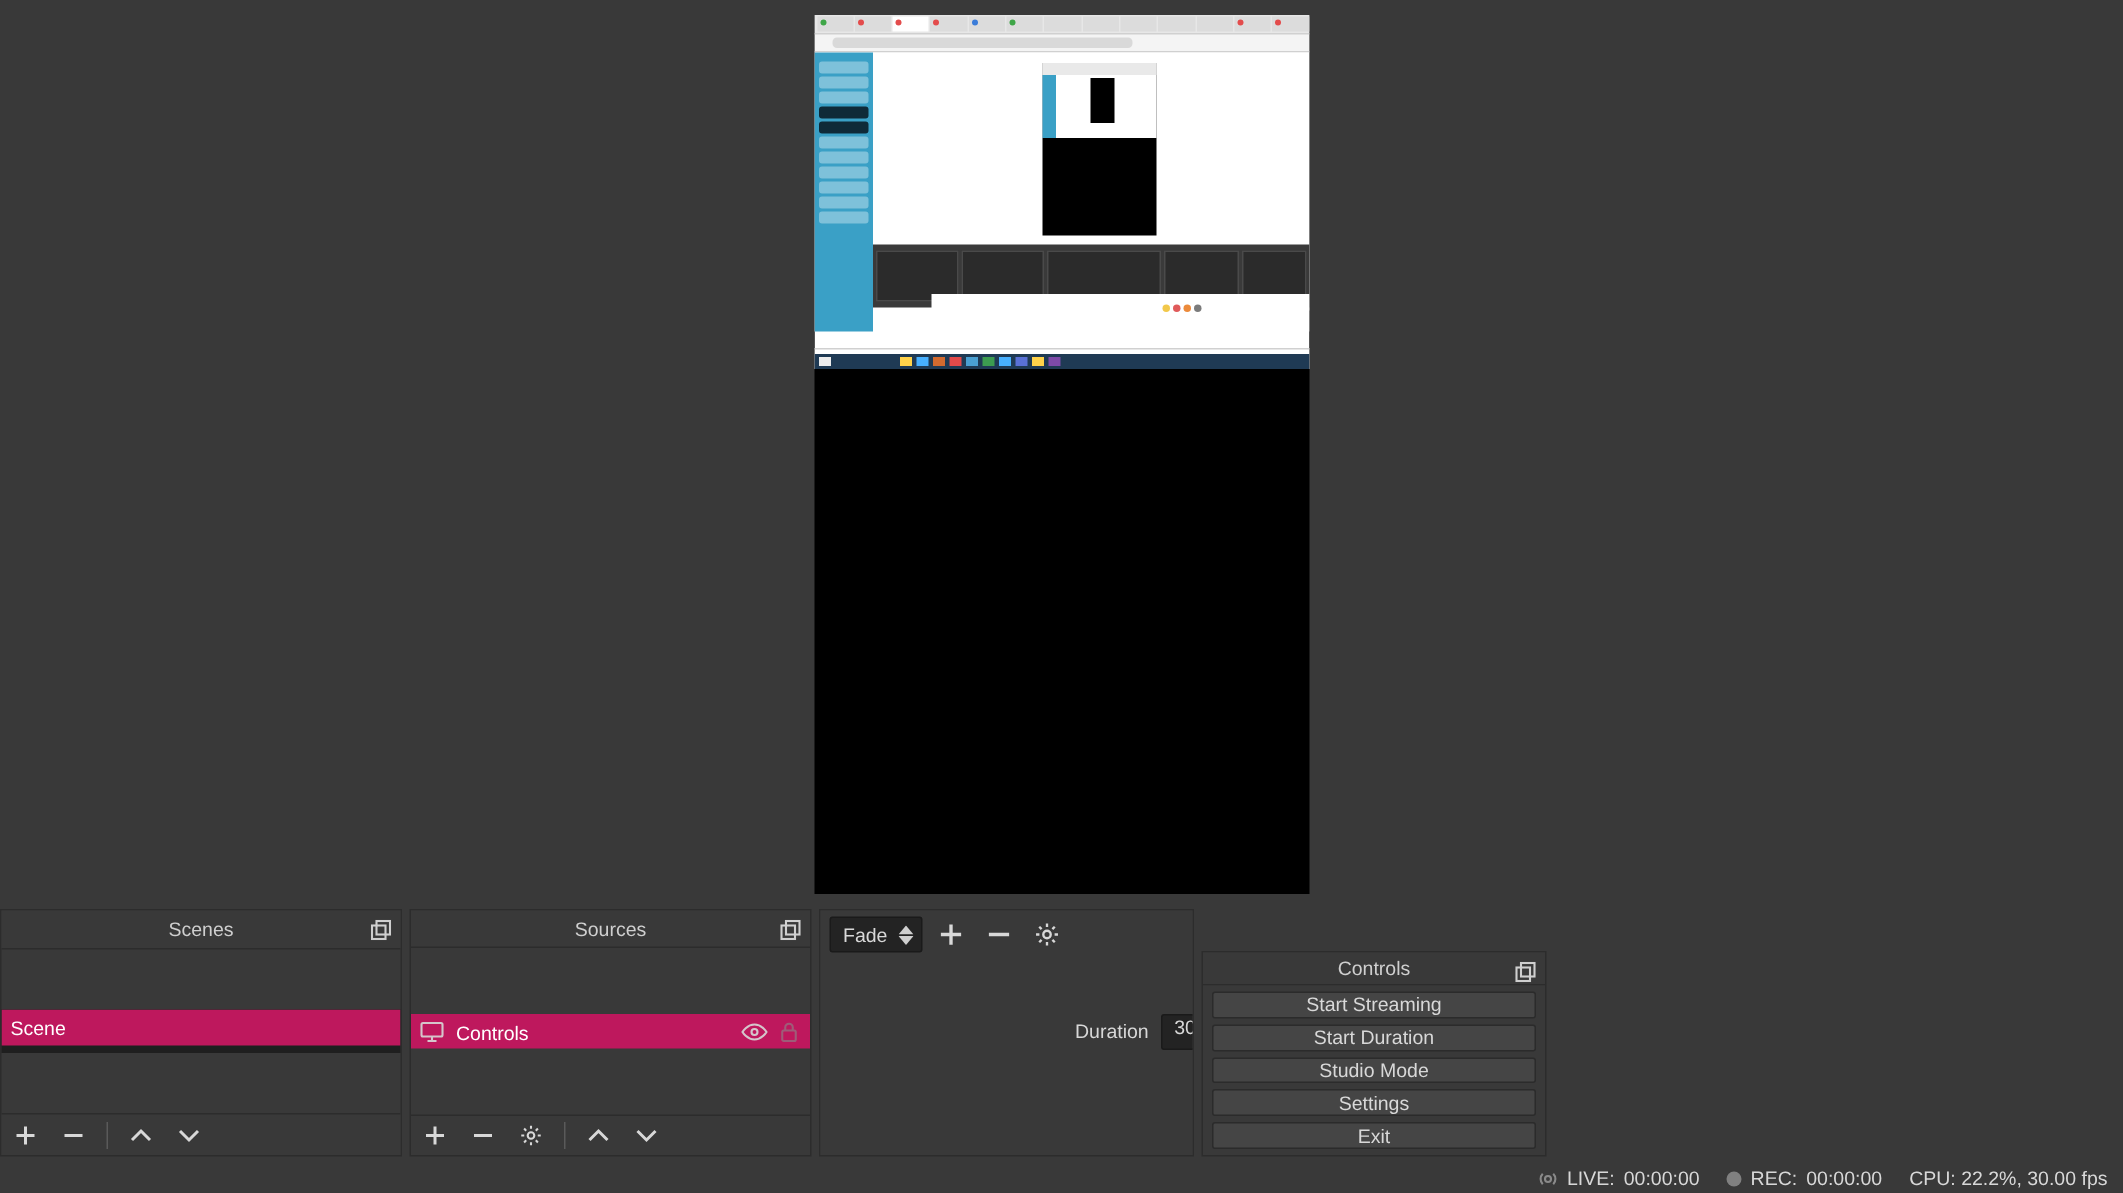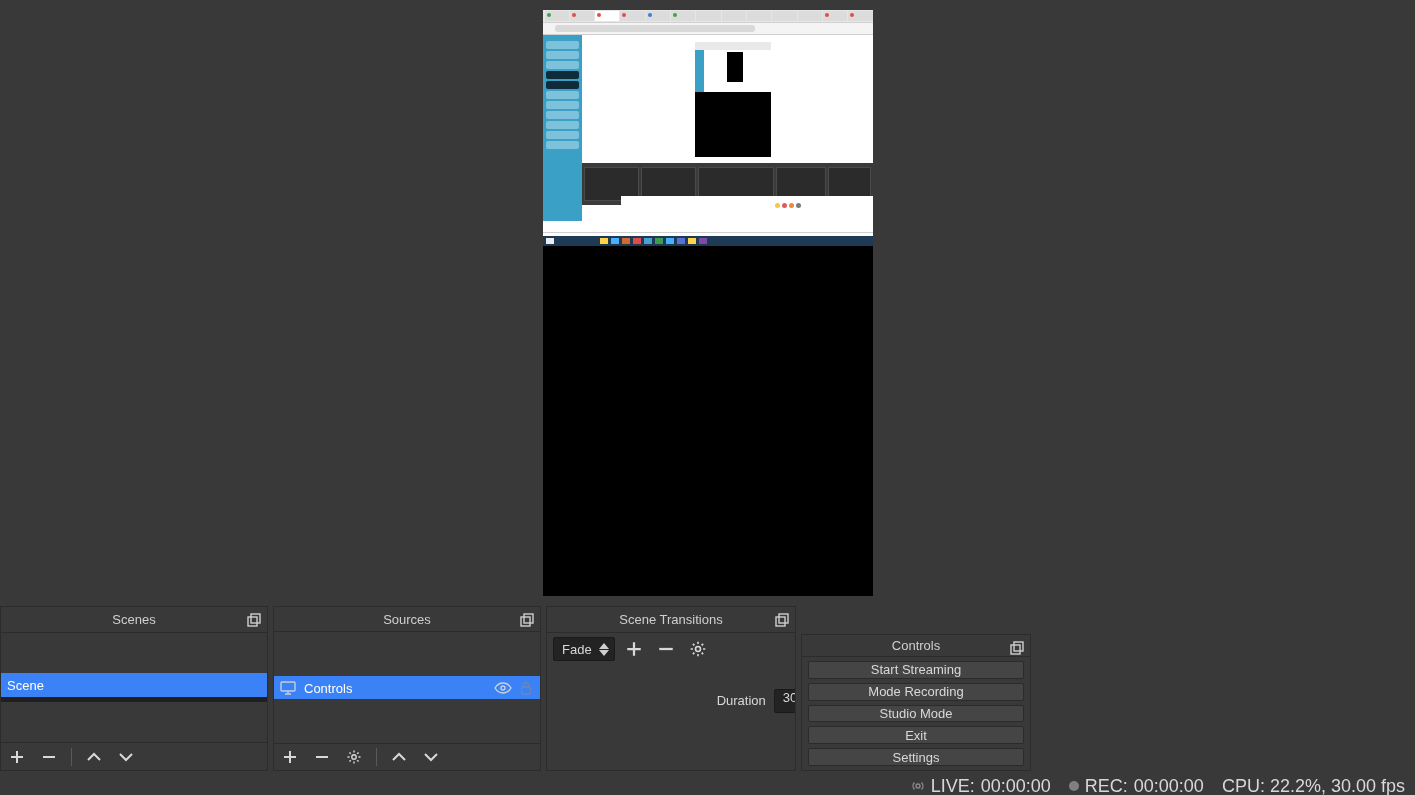--- a/index.html
+++ b/index.html
@@ -170,21 +170,21 @@
   .list-item {
     display: flex;
     align-items: center;
     height: 24px;
     padding: 0 6px;
     color: #d8d8d8;
     font-size: 13px;
     gap: 8px;
   }
   .list-item.selected {
-    background: #3b82f6;
+    background: #be185d;
     color: #fff;
   }
   .src-monitor-icon { width:16px; flex:0 0 16px; opacity:.9;}
   .src-spacer { flex: 1 1 auto; }
   .src-eye    { width:18px; opacity:.9; cursor:pointer;}
   .src-lock   { width:14px; opacity:.6; cursor:pointer;}
 
   
   .panel-toolbar {
     height: 28px;
@@ -247,21 +247,21 @@
     height:22px;background:#454545;border:1px solid #2b2b2b;border-radius:2px;
     color:#d8d8d8;display:flex;align-items:center;justify-content:center;
     font-size:13px;cursor:pointer;
   }
 
   
   .status-bar {
     height: 20px;
     background: #393939;
     display:flex;align-items:center;justify-content:flex-end;
-    gap:18px;padding:0 10px;color:#d8d8d8;font-size:18px;
+    gap:18px;padding:0 10px;color:#d8d8d8;font-size:13px;
   }
   .status-group{display:flex;align-items:center;gap:6px;}
   .rec-dot{width:10px;height:10px;border-radius:50%;background:#808080;}
 
   svg{display:block;}
   .caret svg, .spin-caret svg{width:10px;height:6px;}
 </style>
 </head>
 <body>
 
@@ -442,29 +442,20 @@
       <span class="tb-btn">
         <svg width="16" height="12" viewBox="0 0 16 12" stroke="#d8d8d8" stroke-width="2" fill="none">
             <path d="M2 3l6 6 6-6"></path>
           </svg>
       </span>
     </div>
   </div>
 
 
   <div class="panel trans">
-    <div class="panel-head">
-      <span>Scene Transitions</span>
-      <span class="popout">
-        <svg width="14" height="14" viewBox="0 0 14 14" fill="none" stroke="#cfcfcf" stroke-width="1.4">
-          <rect x="1" y="4" width="9" height="9"></rect>
-            <rect x="4" y="1" width="9" height="9"></rect>
-        </svg>
-      </span>
-    </div>
     <div class="panel-body trans-body">
       <div class="combo">
         <span>Fade</span>
         <span class="caret">
           <svg viewBox="0 0 10 6" fill="#cfcfcf">
               <path d="M0 6l5-6 5 6z"></path>
             </svg>
           <svg viewBox="0 0 10 6" fill="#cfcfcf">
               <path d="M0 0l5 6 5-6z"></path>
             </svg>
@@ -510,24 +501,24 @@
       <span>Controls</span>
       <span class="popout">
         <svg width="14" height="14" viewBox="0 0 14 14" fill="none" stroke="#cfcfcf" stroke-width="1.4">
           <rect x="1" y="4" width="9" height="9"></rect>
             <rect x="4" y="1" width="9" height="9"></rect>
         </svg>
       </span>
     </div>
     <div class="panel-body controls-body">
       <div class="ctl-btn">Start Streaming</div>
-      <div class="ctl-btn">Mode Recording</div>
+      <div class="ctl-btn">Start Duration</div>
       <div class="ctl-btn">Studio Mode</div>
+      <div class="ctl-btn">Settings</div>
       <div class="ctl-btn">Exit</div>
-      <div class="ctl-btn">Settings</div>
     </div>
   </div>
 
 </div>
 
 <div class="status-bar">
   <div class="status-group">
     <span>
       <svg width="14" height="14" viewBox="0 0 14 14" fill="none" stroke="#8a8a8a" stroke-width="1.4">
         <circle cx="7" cy="7" r="2"></circle>

